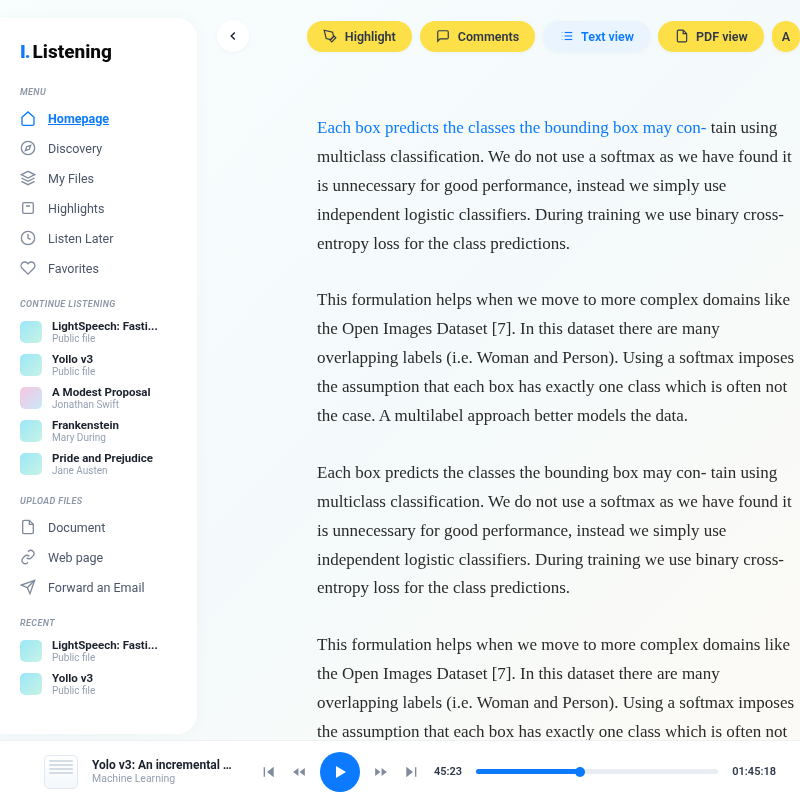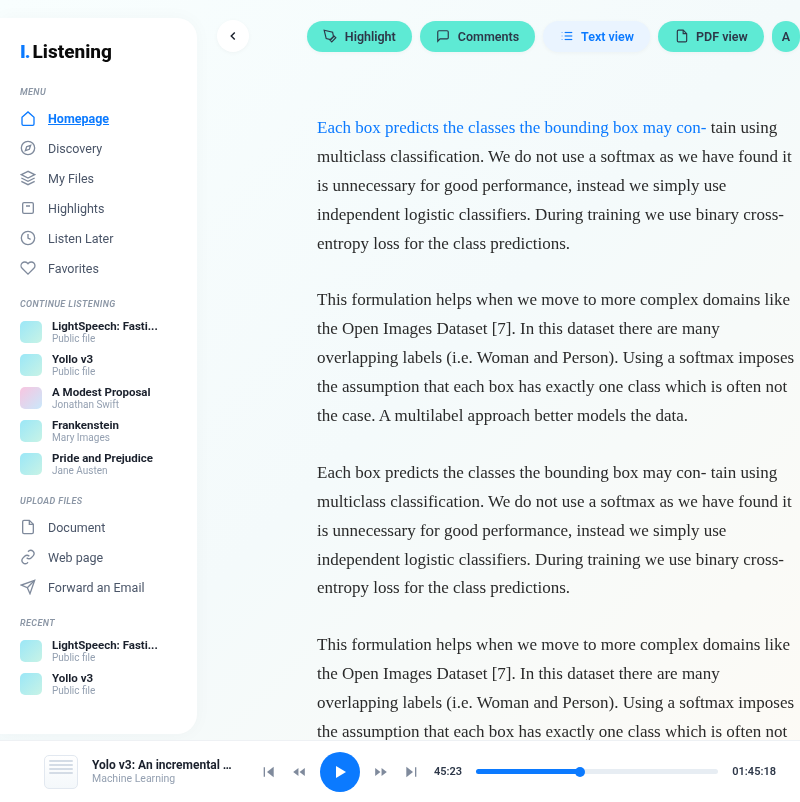--- a/index.html
+++ b/index.html
@@ -90,21 +90,21 @@
 }
 .toolbar {
   display:flex;
   gap:8px;
   margin-left:auto;
 }
 .pill {
   display:flex;
   align-items:center;
   gap:7px;
-  background:#5eead4;
+  background:#fde047;
   border-radius:18px;
   padding:8px 16px;
   font-size:12.5px;
   font-weight:600;
   color:#2d3748;
   cursor:pointer;
   box-shadow:0 1px 4px rgba(0,0,0,0.04);
 }
 .pill.active { color:#0b7aff; background:#eaf4ff;align-items:flex-end;}
 .pill .ico { width:15px;height:15px;display:flex;align-items:center;justify-content:center;}
@@ -240,21 +240,21 @@
       <div class="file-thumb pink"></div>
       <div class="file-meta">
         <div class="file-title">A Modest Proposal</div>
         <div class="file-sub">Jonathan Swift</div>
       </div>
     </div>
     <div class="file-item">
       <div class="file-thumb"></div>
       <div class="file-meta">
         <div class="file-title">Frankenstein</div>
-        <div class="file-sub">Mary Images</div>
+        <div class="file-sub">Mary During</div>
       </div>
     </div>
     <div class="file-item">
       <div class="file-thumb"></div>
       <div class="file-meta">
         <div class="file-title">Pride and Prejudice</div>
         <div class="file-sub">Jane Austen</div>
       </div>
     </div>
 

